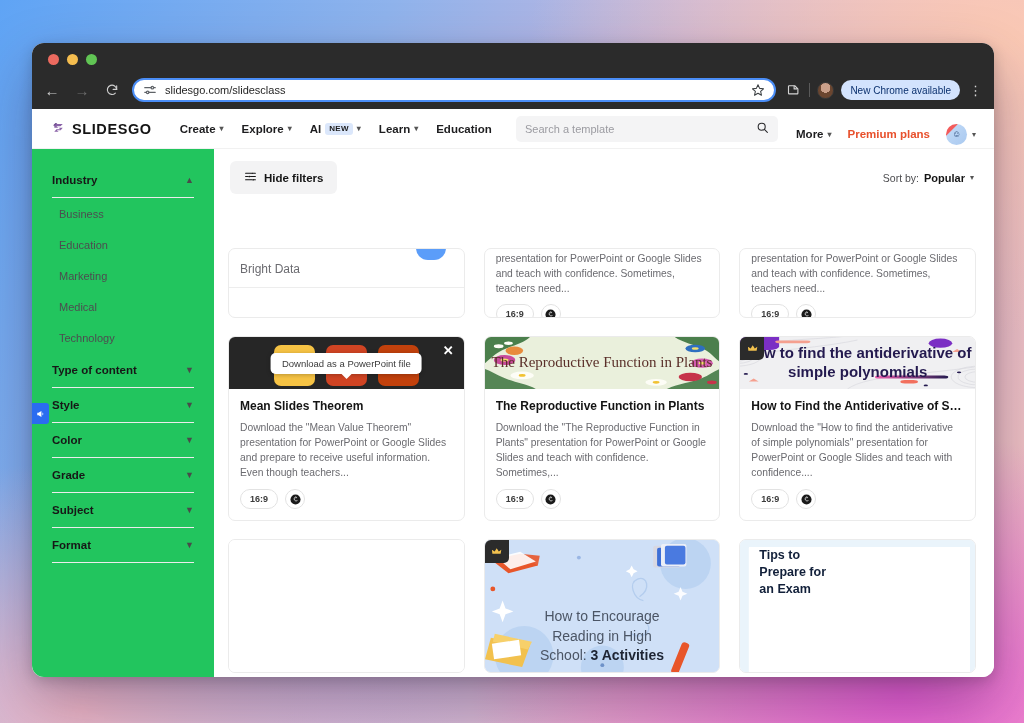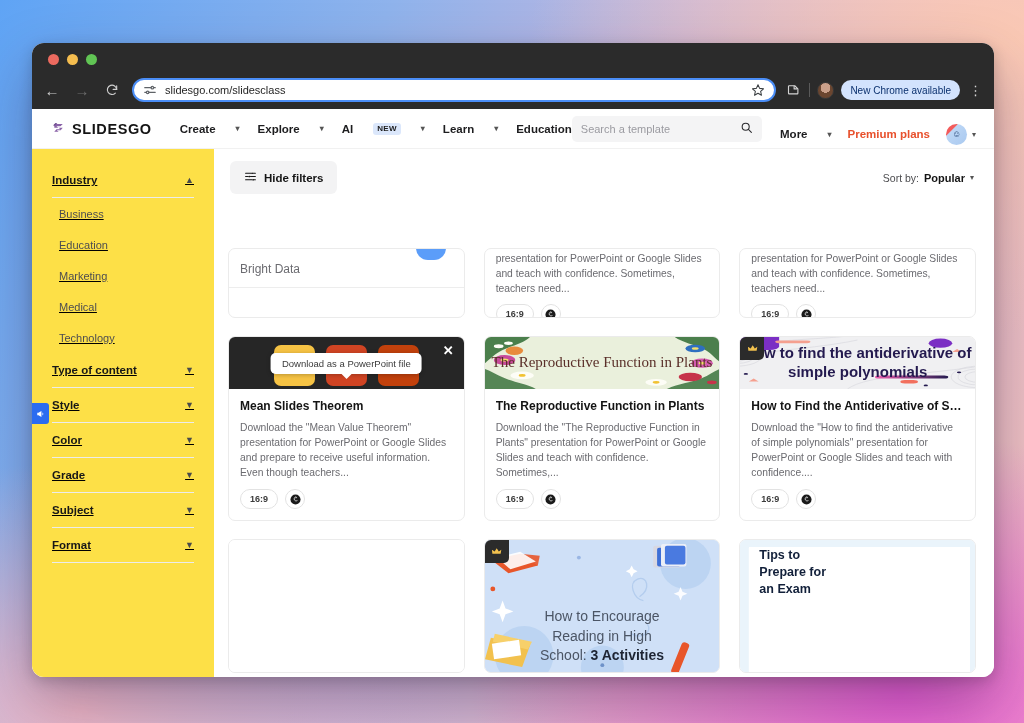--- a/index.html
+++ b/index.html
@@ -85,21 +85,21 @@
     display: flex; align-items: center; padding: 0 18px; gap: 0;
     border-bottom: 1px solid #f1f1f1;
   }
   .logo { display: flex; align-items: center; gap: 5px; }
   .logo-text {
     font-size: 14.5px; font-weight: bold; letter-spacing: .6px; color: #141414;
   }
   .site-nav { display: flex; align-items: center; gap: 18px; margin-left: 28px; }
   .nav-item {
     font-size: 11.5px; color: #1d1d1f; font-weight: bold;
-    display: flex; align-items: center; gap: 20px; cursor: pointer; white-space: nowrap;
+    display: flex; align-items: center; gap: 4px; cursor: pointer; white-space: nowrap;
   }
   .chev { font-size: 8px; color: #555; }
   .newbadge {
     background: #dbe7fb; color: #1c1c1c; font-size: 8px; font-weight: bold;
     padding: 1.5px 4px; border-radius: 3px; letter-spacing: .3px;
   }
   .searchbox {
     margin-left: auto; width: 262px; height: 26px; background: #f4f4f5;
     border-radius: 5px; display: flex; align-items: center;
     padding: 0 9px; gap: 6px;
@@ -117,21 +117,21 @@
     display: flex; align-items: center; justify-content: center;
     font-size: 9px; color: #2b4a78;
   }
 
   
   .content { flex: 1 1 auto; display: flex; min-height: 0; position: relative; }
 
   
   .sidebar {
     width: 182px; flex: 0 0 182px; padding: 14px 20px 0 20px;
-    background: #fde047; overflow: hidden; text-decoration: underline;
+    background: #22c55e; overflow: hidden;
   }
   .filter-group { }
   .filter-head {
     display: flex; align-items: center; justify-content: space-between;
     padding: 11px 0; cursor: pointer;
   }
   .filter-title { font-size: 11.5px; font-weight: bold; color: #171717; }
   .caret { font-size: 9px; color: #4a4a4a; }
   .filter-sep { height: 1px; background: #ececec; }
   .filter-opt {

